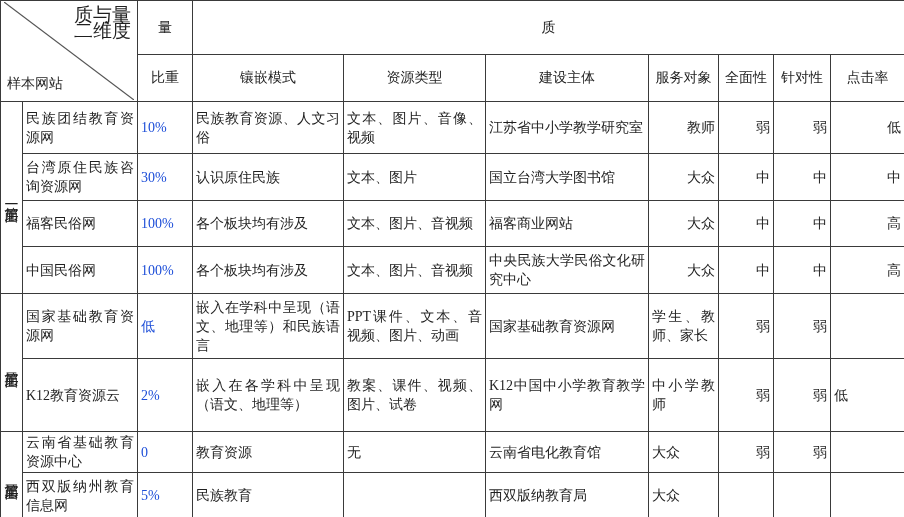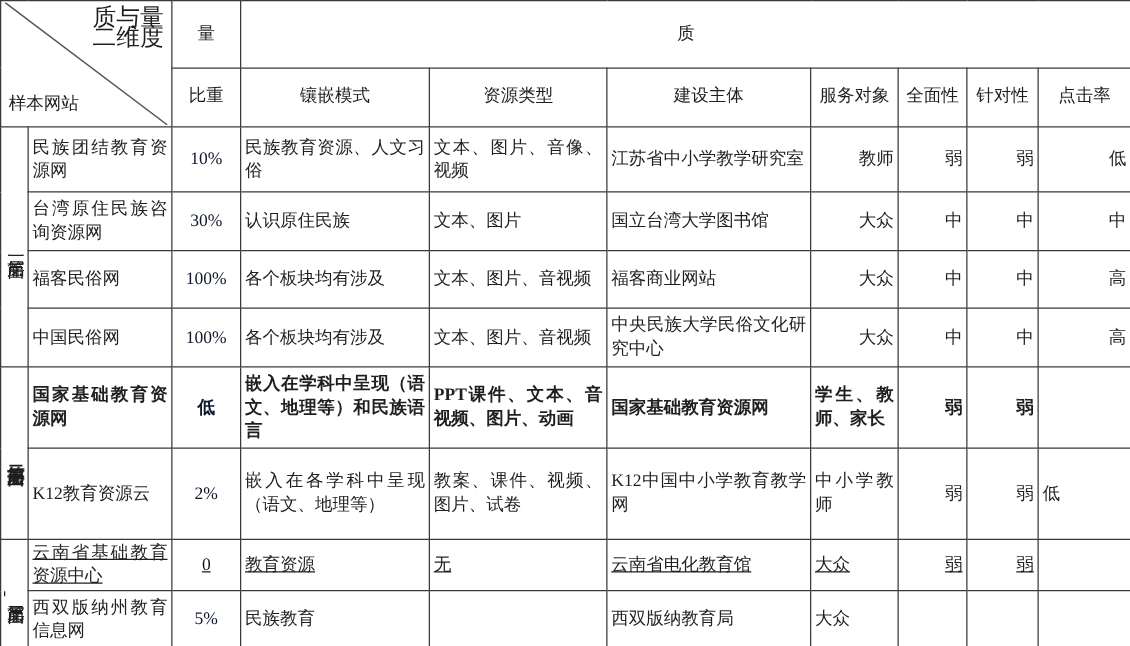--- a/index.html
+++ b/index.html
@@ -55,21 +55,21 @@
     text-orientation: upright;
     text-align: center;
     padding: 0;
     letter-spacing: 1px;
     font-size: 14px;
   }
   
   td.cell-left   { text-align: justify; text-align-last: left; }
   td.cell-center { text-align: right; }
   td.site        { text-align: justify; text-align-last: left; padding-left: 2px; }
-  td.col-weight  { text-align: center; color: #0f172a; }
+  td.col-weight  { text-align: left; color: #1d4ed8; }
   
   tr.row5 td.col-audience, tr.row6 td.col-audience,
   tr.row7 td.col-audience, tr.row8 td.col-audience {
     text-align: justify; text-align-last: left;
   }
   tr.row6 td.col-click_rate { text-align: left; }
 </style>
 </head>
 <body>
 
@@ -154,21 +154,21 @@
           <td class="site">中国民俗网</td>
           <td class="cell-center col-weight">100%</td>
           <td class="cell-left col-mode">各个板块均有涉及</td>
           <td class="cell-left col-resource_type">文本、图片、音视频</td>
           <td class="cell-left col-builder">中央民族大学民俗文化研究中心</td>
           <td class="cell-center col-audience">大众</td>
           <td class="cell-center col-comprehensiveness">中</td>
           <td class="cell-center col-pertinence">中</td>
           <td class="cell-center col-click_rate">高</td>
         </tr>
-        <tr class="row5" style="height: 65px; font-weight: bold;">
+        <tr class="row5" style="height: 65px;">
           <td class="group-label" rowspan="2">第二层面</td>
           <td class="site">国家基础教育资源网</td>
           <td class="cell-center col-weight">低</td>
           <td class="cell-left col-mode">嵌入在学科中呈现（语文、地理等）和民族语言</td>
           <td class="cell-left col-resource_type">PPT课件、文本、音视频、图片、动画</td>
           <td class="cell-left col-builder">国家基础教育资源网</td>
           <td class="cell-center col-audience">学生、教师、家长</td>
           <td class="cell-center col-comprehensiveness">弱</td>
           <td class="cell-center col-pertinence">弱</td>
           <td class="cell-center col-click_rate"></td>
@@ -177,21 +177,21 @@
           <td class="site">K12教育资源云</td>
           <td class="cell-center col-weight">2%</td>
           <td class="cell-left col-mode">嵌入在各学科中呈现（语文、地理等）</td>
           <td class="cell-left col-resource_type">教案、课件、视频、图片、试卷</td>
           <td class="cell-left col-builder">K12中国中小学教育教学网</td>
           <td class="cell-center col-audience">中小学教师</td>
           <td class="cell-center col-comprehensiveness">弱</td>
           <td class="cell-center col-pertinence">弱</td>
           <td class="cell-center col-click_rate">低</td>
         </tr>
-        <tr class="row7" style="height: 39px; text-decoration: underline;">
+        <tr class="row7" style="height: 39px;">
           <td class="group-label" rowspan="2">第三层面</td>
           <td class="site">云南省基础教育资源中心</td>
           <td class="cell-center col-weight">0</td>
           <td class="cell-left col-mode">教育资源</td>
           <td class="cell-left col-resource_type">无</td>
           <td class="cell-left col-builder">云南省电化教育馆</td>
           <td class="cell-center col-audience">大众</td>
           <td class="cell-center col-comprehensiveness">弱</td>
           <td class="cell-center col-pertinence">弱</td>
           <td class="cell-center col-click_rate"></td>

